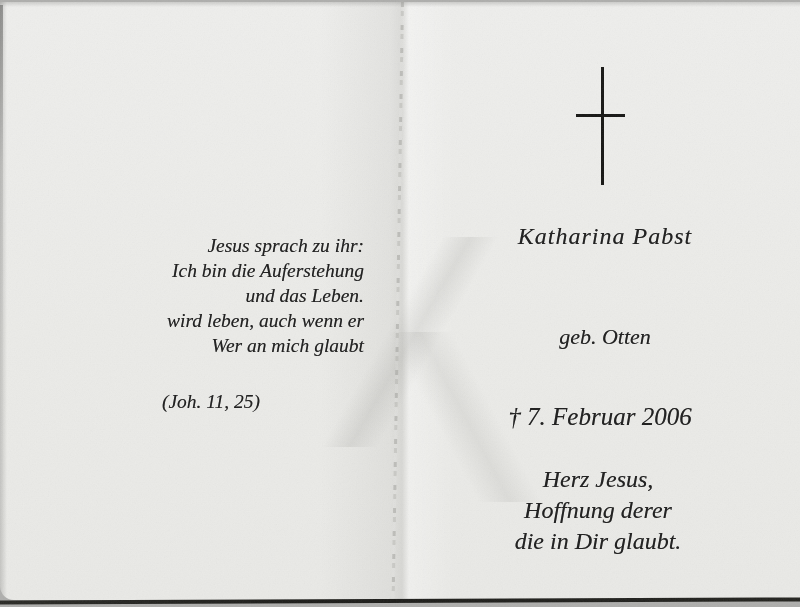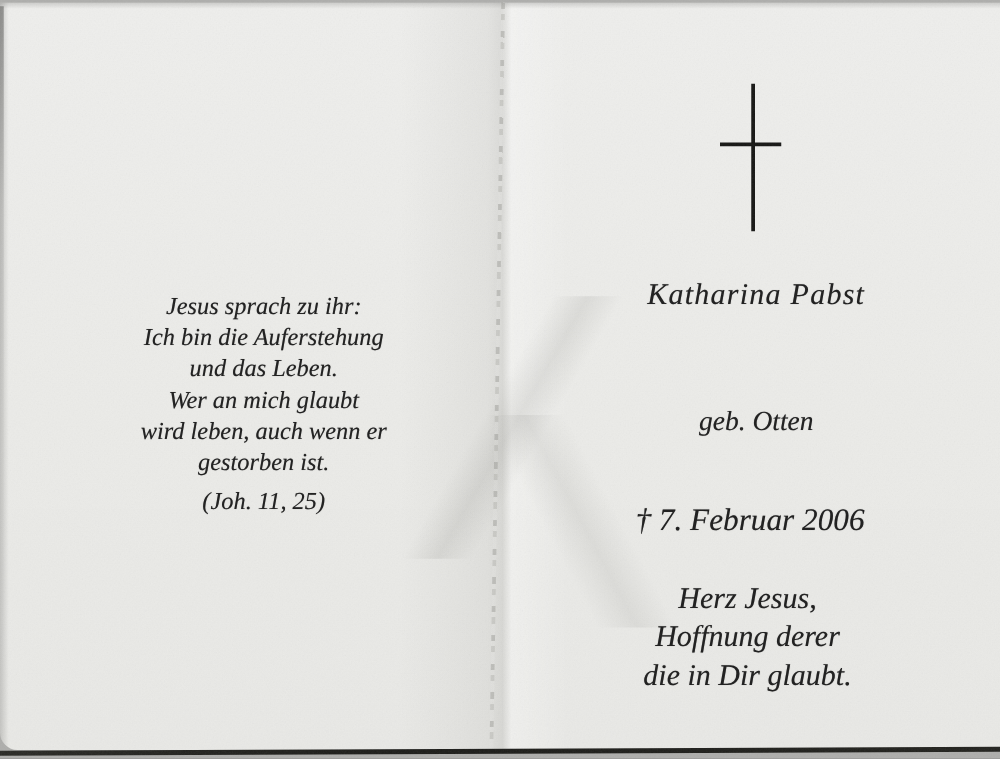--- a/index.html
+++ b/index.html
@@ -40,21 +40,21 @@
   .bottom-edge{
     position:absolute;left:-3px;top:597px;width:806px;height:4px;
     background:linear-gradient(90deg,#2a2a26,#1c1c19 40%,#23231f);
     transform:rotate(-0.22deg);border-radius:2px;
   }
   
   .txt{position:absolute;color:#1d1d1d;font-style:italic;
        text-shadow:0 0 .6px rgba(40,40,40,.55);white-space:nowrap;}
   .center{text-align:center;}
   .verse{left:58px;top:231px;width:306px;font-size:19.5px;line-height:25px;}
-  .verse .vline{white-space:nowrap;}
+  .verse .vline{white-space:nowrap;text-align:right;}
   .citation{left:58px;top:389px;width:306px;font-size:19.5px;}
   .name{left:425px;top:221px;width:360px;font-size:24px;letter-spacing:1px;}
   .maiden{left:425px;top:279px;width:360px;font-size:22px;margin-top:43px;}
   .birth{left:425px;top:338px;width:360px;font-size:25px;}
   .death{left:420px;top:401px;width:360px;font-size:25px;}
   .prayer{left:418px;top:462px;width:360px;font-size:24px;line-height:31px;text-align:center;}
   
   .cross{position:absolute;left:576px;top:65px;width:50px;height:120px;}
   .cross .v{position:absolute;left:25px;top:0;width:3px;height:118px;background:#161614;}
   .cross .h{position:absolute;left:0;top:47px;width:49px;height:3px;background:#161614;}
@@ -67,23 +67,22 @@
   <div class="card">
     <div class="crease-a"></div>
     <div class="crease-b"></div>
     <div class="fold"></div>
     <div class="left-edge"></div>
 
     <div class="txt verse center">
       <div class="vline">Jesus sprach zu ihr:</div>
       <div class="vline">Ich bin die Auferstehung</div>
       <div class="vline">und das Leben.</div>
+      <div class="vline">wird leben, auch wenn er</div>
       <div class="vline">Wer an mich glaubt</div>
-      <div class="vline">wird leben, auch wenn er</div>
-      <div class="vline">gestorben ist.</div>
     </div>
     <div class="txt citation center">(Joh. 11, 25)</div>
 
     <div class="cross">
       <span class="v"></span>
       <span class="h"></span>
     </div>
     <div class="txt name center">Katharina Pabst</div>
     <div class="txt maiden center">geb. Otten</div>
     <div class="txt death center">† 7. Februar 2006</div>

